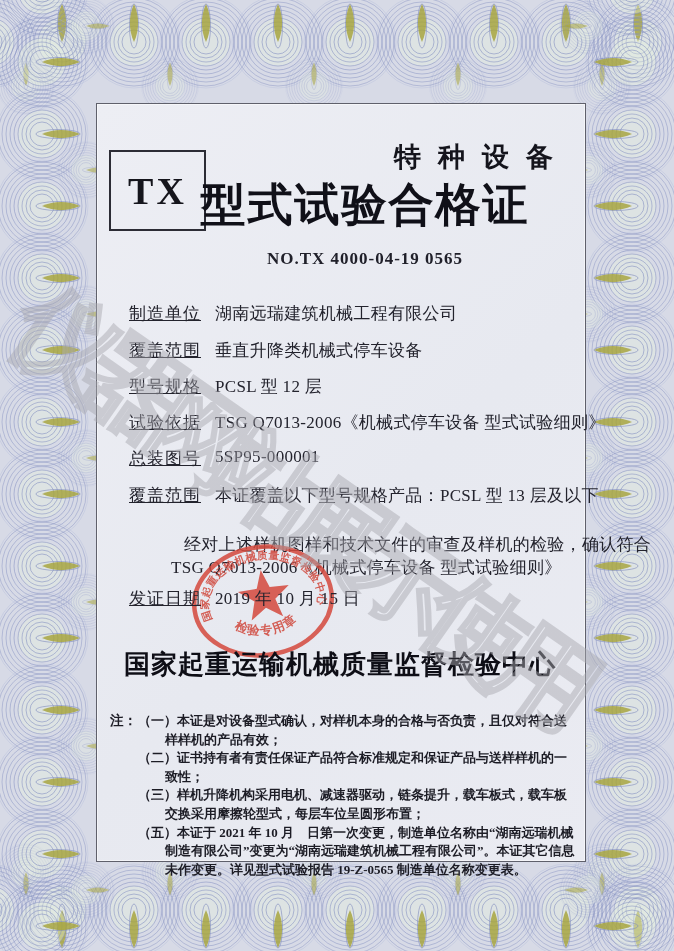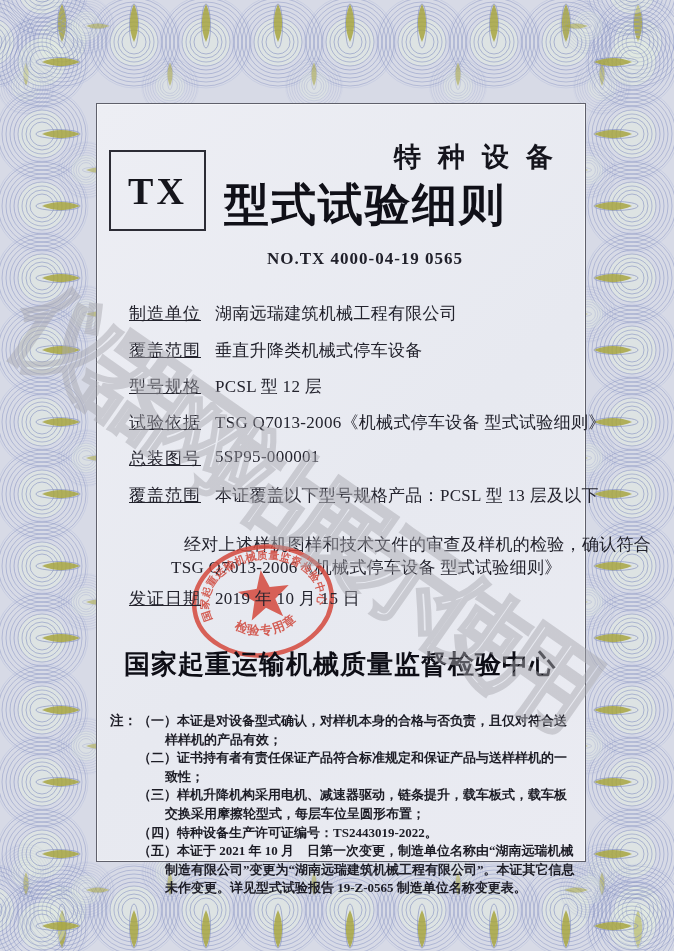--- a/index.html
+++ b/index.html
@@ -167,21 +167,21 @@
       <use href="#shell" transform="translate(588,890) rotate(-90) scale(0.62)" opacity="0.65"></use>
     </g>
   </svg>
 
   <div class="panel"></div>
 
   <div class="abs tx-box">
     <span>TX</span>
   </div>
   <div class="abs title-small">特种设备</div>
-  <div class="abs title-large">型式试验细则</div>
+  <div class="abs title-large">型式试验合格证</div>
   <div class="abs cert-no">NO.TX 4000-04-19 0565</div>
 
   <div class="abs row" style="top:302px">
     <span class="lbl">制造单位</span>
     <span class="val">湖南远瑞建筑机械工程有限公司</span>
   </div>
   <div class="abs row" style="top:339px">
     <span class="lbl">覆盖范围</span>
     <span class="val">垂直升降类机械式停车设备</span>
   </div>
@@ -227,19 +227,18 @@
     </g>
   </svg>
 
   <div class="abs authority">国家起重运输机械质量监督检验中心</div>
 
   <div class="abs notes-label">注：</div>
   <div class="abs notes">
     <div class="note">（一）本证是对设备型式确认，对样机本身的合格与否负责，且仅对符合送样样机的产品有效；</div>
     <div class="note">（二）证书持有者有责任保证产品符合标准规定和保证产品与送样样机的一致性；</div>
     <div class="note">（三）样机升降机构采用电机、减速器驱动，链条提升，载车板式，载车板交换采用摩擦轮型式，每层车位呈圆形布置；</div>
-    <div class="note">（四）特种设备生产许可证编号：TS2443019-2022。</div>
     <div class="note">（五）本证于 2021 年 10 月　日第一次变更，制造单位名称由“湖南远瑞机械制造有限公司”变更为“湖南远瑞建筑机械工程有限公司”。本证其它信息未作变更。详见型式试验报告 19-Z-0565 制造单位名称变更表。</div>
   </div>
 
   <div class="abs watermark">仪器网站展示使用</div>
 
 </div>
 
 </body></html>

